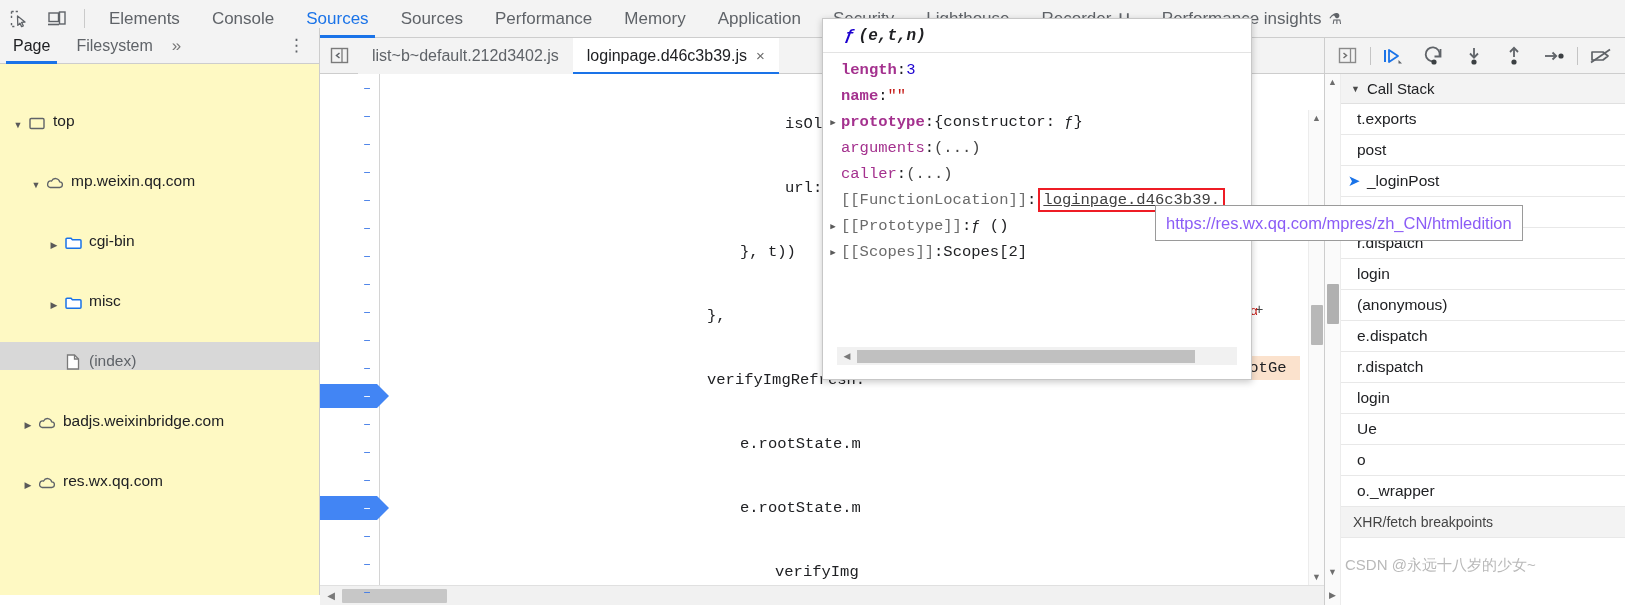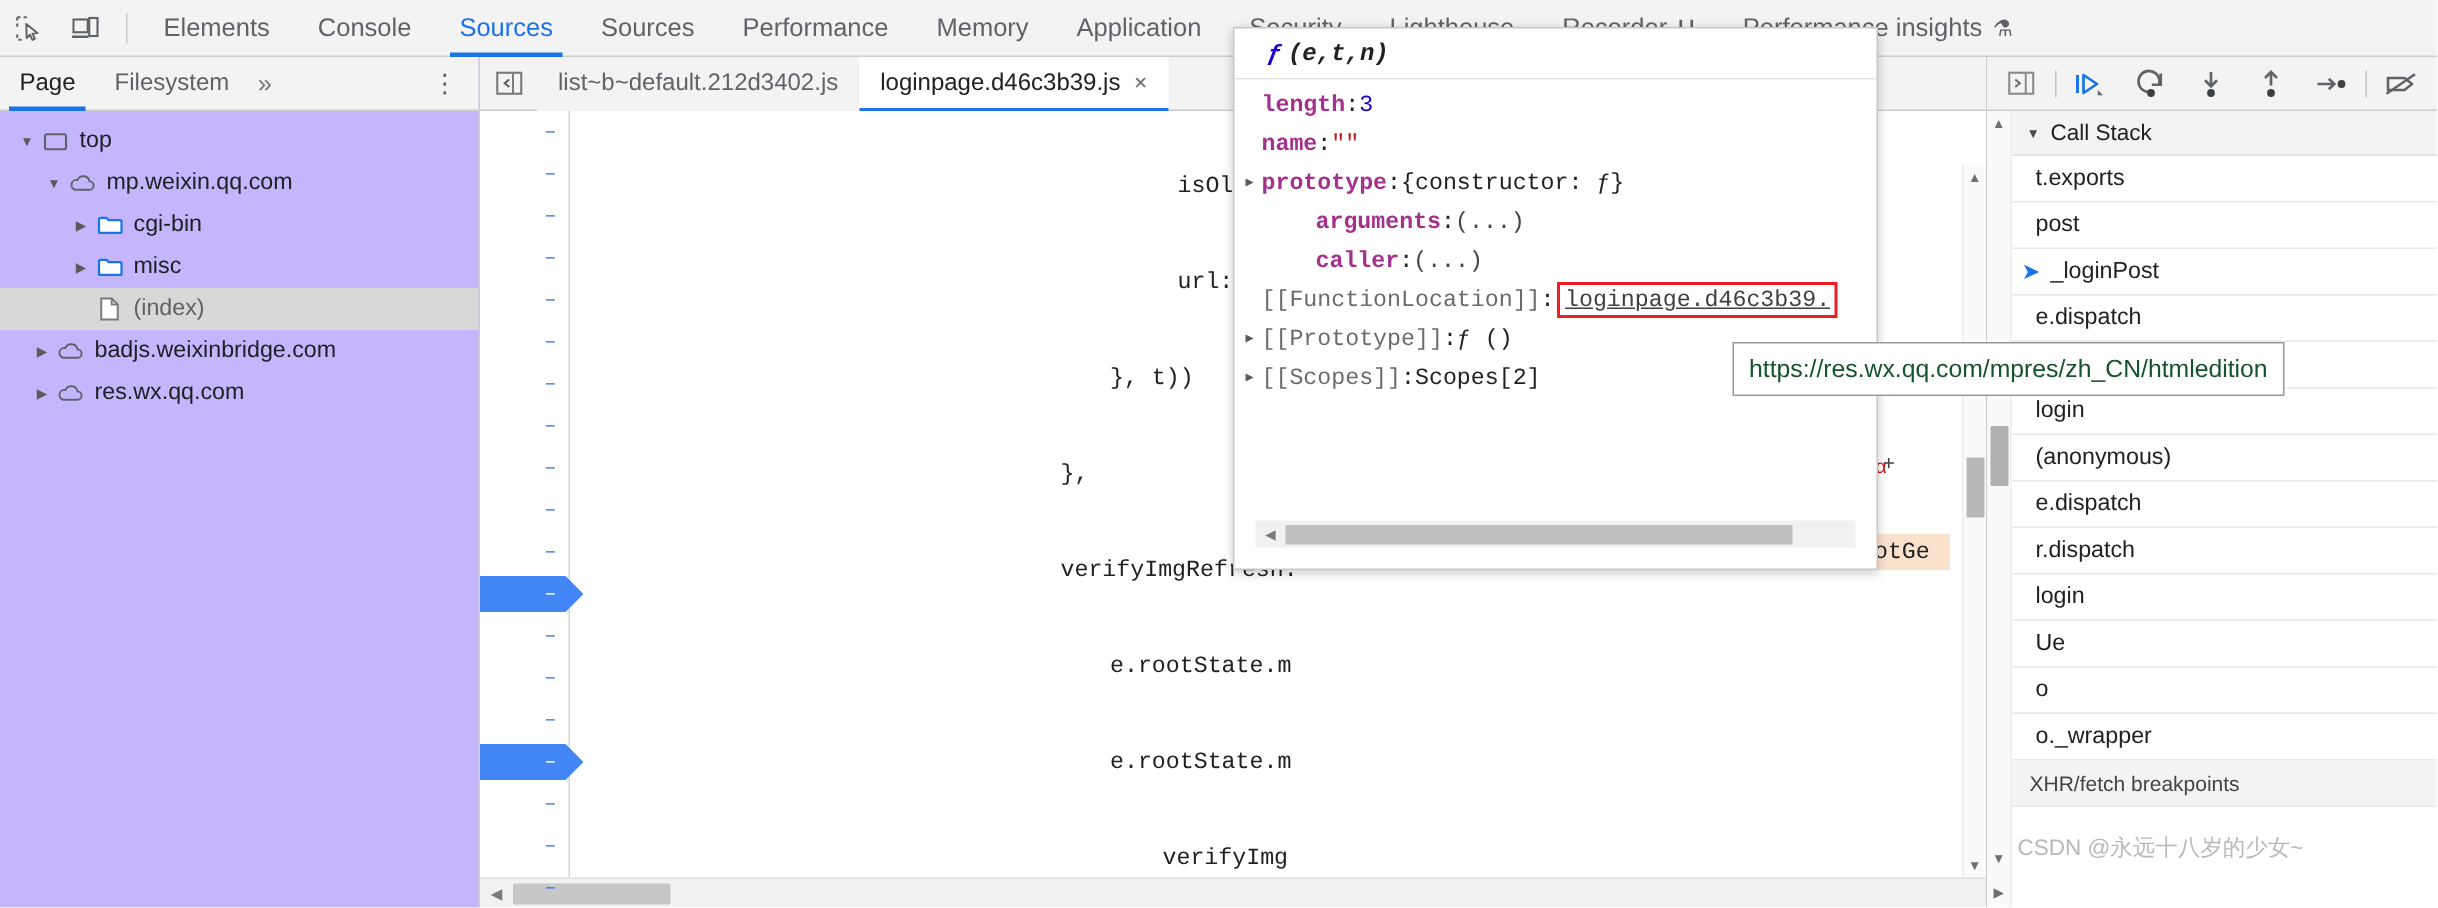--- a/index.html
+++ b/index.html
@@ -42,22 +42,22 @@
   }
   .dt-tab.active { color: #1a73e8; }
   .dt-tab.active::after {
     content: ""; position: absolute; left: 10px; right: 10px; bottom: 0;
     height: 3px; background: #1a73e8;
   }
   .dt-tab .tab-glyph { margin-left: 7px; font-size: 15px; color:#5f6368; }
 
   
   .left-panel {
-    position: absolute; left: 0; top: 38px; width: 320px; height: 567px;
-    background: #c4b5fd; border-right: 1px solid #cdcdcd;
+    position: absolute; left: 0; top: 28px; width: 320px; height: 567px;
+    background: #fef9c3; border-right: 1px solid #cdcdcd;
   }
   .left-header {
     height: 36px; background: #f3f3f3;
     border-bottom: 1px solid #cdcdcd;
     display: flex; align-items: center; position: relative;
   }
   .lh-tab {
     position: relative; height: 36px; display: flex; align-items: center;
     padding: 0 13px; font-size: 16px; color: #5f6368;
   }
@@ -66,22 +66,22 @@
     content:""; position:absolute; left:6px; right:6px; bottom:0; height:3px; background:#1a73e8;
   }
   .lh-more { font-size: 17px; color: #777; padding: 0 6px; letter-spacing:-2px; }
   .lh-kebab {
     position: absolute; right: 14px; top: 50%; transform: translateY(-50%);
     font-size: 17px; color: #5f6368; line-height: 0.7; text-align:center;
   }
 
   .tree { padding-top: 6px; font-size: 15.5px; color: #202124; }
   .tnode {
-    display: flex; align-items: center; height: 28px;
-    white-space: nowrap; cursor: default;
+    display: flex; align-items: flex-end; height: 28px;
+    white-space: nowrap; cursor: default; margin-top: 32px;
   }
   .tnode.sel { background: #d8d8d8; }
   .twist {
     width: 16px; text-align: center; font-size: 9px; color: #5a5a5a; flex: 0 0 16px;
   }
   .twist.open::before { content: "\25BC"; }
   .twist.closed::before { content: "\25B6"; }
   .twist.none::before { content: ""; }
   .ticon { width: 22px; flex:0 0 22px; display:flex; align-items:center; justify-content:center; }
   .tlabel { padding-left: 5px; }
@@ -212,43 +212,43 @@
     height: 34px; display:flex; align-items:center; padding-left: 22px;
     border-bottom:1px solid #e3e3e3;
     font-family:"Liberation Mono", monospace; font-size:16px;
   }
   .fn-title .ital { font-style: italic; font-weight:bold; color:#1c00cf; }
   .fn-title .sig { font-style: italic; font-weight:bold; color:#202124; margin-left:4px;}
   .fn-rows { padding-top: 4px; font-family:"Liberation Mono", monospace; font-size:15.5px; }
   .fn-row { height: 26px; display:flex; align-items:center; padding-left: 2px; white-space:nowrap; }
   .fn-tw { width: 16px; flex:0 0 16px; font-size:9px; color:#5a5a5a; text-align:center; }
   .fn-key { color:#a4318e; font-weight:bold; }
-  .fn-key.plain { color:#777; font-weight:bold;margin-left:36px; }
+  .fn-key.plain { color:#777; font-weight:normal; }
   .fn-key.intern { color:#6b6b6b; font-weight:normal; }
   .fn-val { color:#202124; margin-left:0; }
   .fn-link {
     color:#404040; text-decoration:underline; cursor:pointer;
   }
   .link-box {
     border: 2.5px solid #ee1c25; padding: 1px 3px; display:inline-block; margin-left:2px;
   }
   .fn-hscroll {
     position:absolute; left:14px; right:14px; bottom: 14px; height:18px;
     background:#f1f1f1; display:flex; align-items:center;
   }
   .fn-hs-arrow { width:20px; text-align:center; font-size:9px; color:#7a7a7a; }
   .fn-hs-thumb { height:13px; flex:1; background:#c0c0c0; margin-right: 42px; }
 
   
   .url-tooltip {
     position:absolute; left: 1155px; top: 205px; height: 36px;
     background:#fff; border:1px solid #9a9a9a;
     display:flex; align-items:center; padding: 0 10px;
-    font-size: 16.5px; color:#14532d; white-space:nowrap;
-    z-index: 60; max-width: 470px; overflow:hidden;margin-top:23px;
+    font-size: 16.5px; color:#8b5cf6; white-space:nowrap;
+    z-index: 60; max-width: 470px; overflow:hidden;
   }
 
   
   .watermark {
     position:absolute; left: 1345px; top: 556px; font-size: 15px;
     color: #b9b9b9; white-space: nowrap; z-index: 70; pointer-events:none;
   }
   svg { display:block; }
 </style>
 </head>

